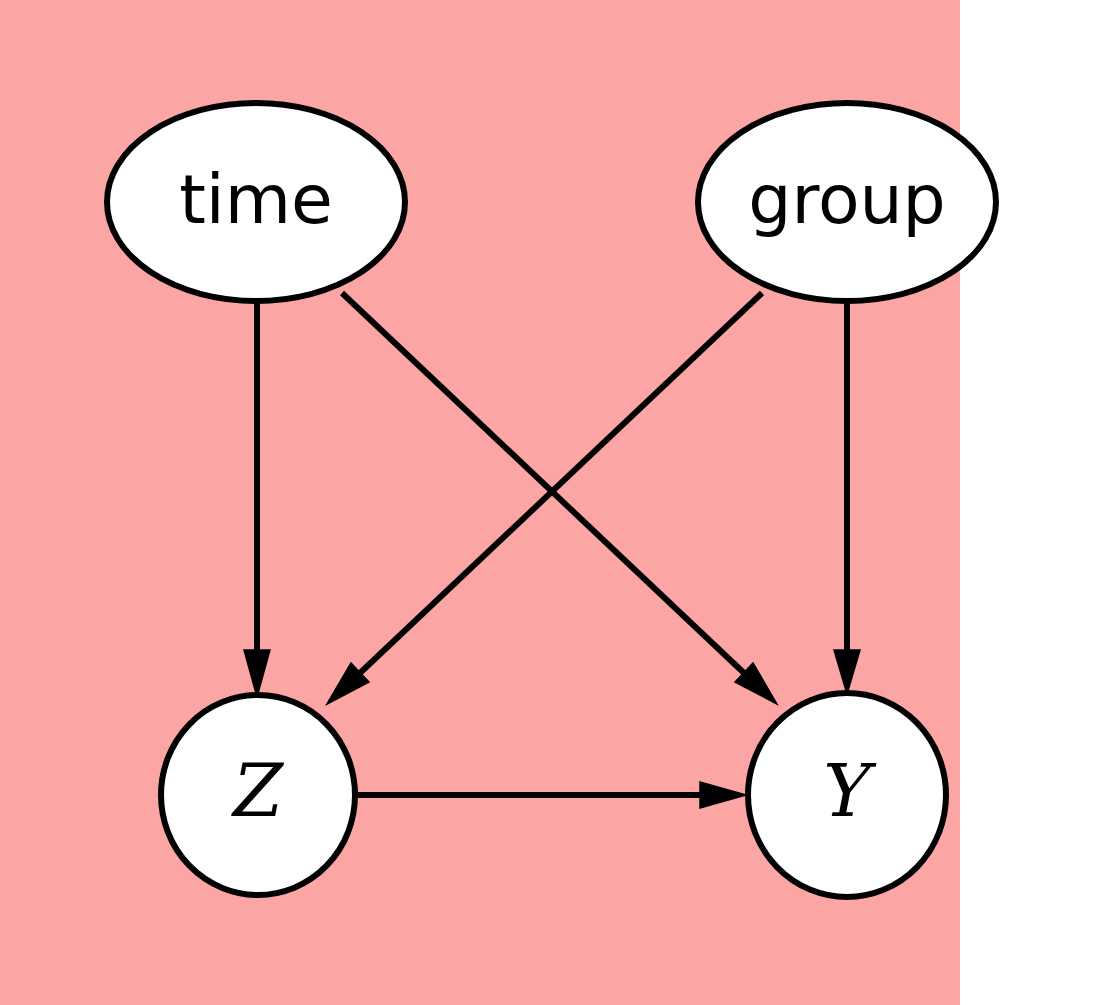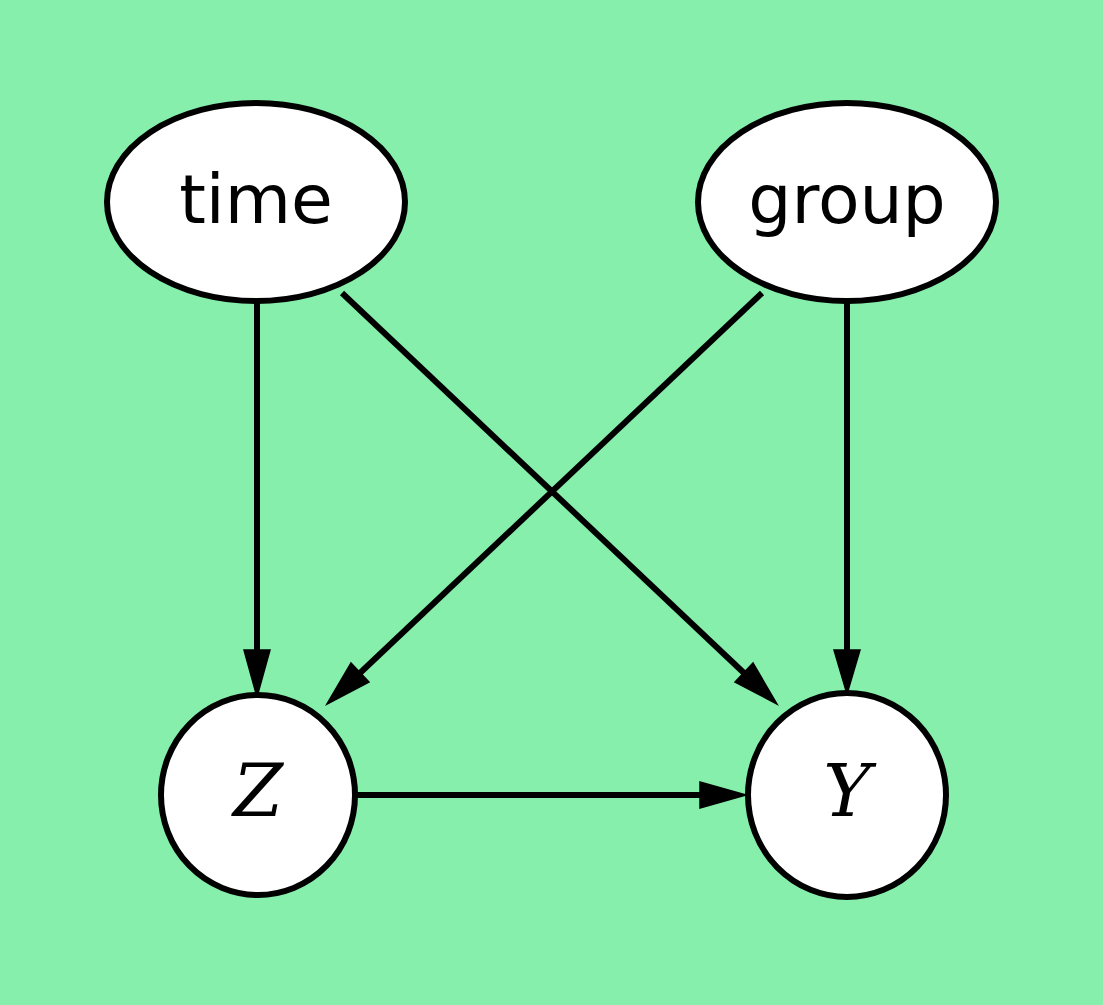--- a/index.html
+++ b/index.html
@@ -8,23 +8,23 @@
     background: #ffffff;
   }
   body {
     width: 1103px;
     height: 1005px;
     font-family: "Liberation Sans", sans-serif;
     overflow: hidden;
   }
   #dag-canvas {
     position: relative;
-    width: 1103px;
+    width: 960px;
     height: 1005px;
-    background: #86efac;
+    background: #fca5a5;
   }
   #dag-svg {
     position: absolute;
     top: 0;
     left: 0;
     width: 1103px;
     height: 1005px;
     display: block;
   }
   .node-shape {

